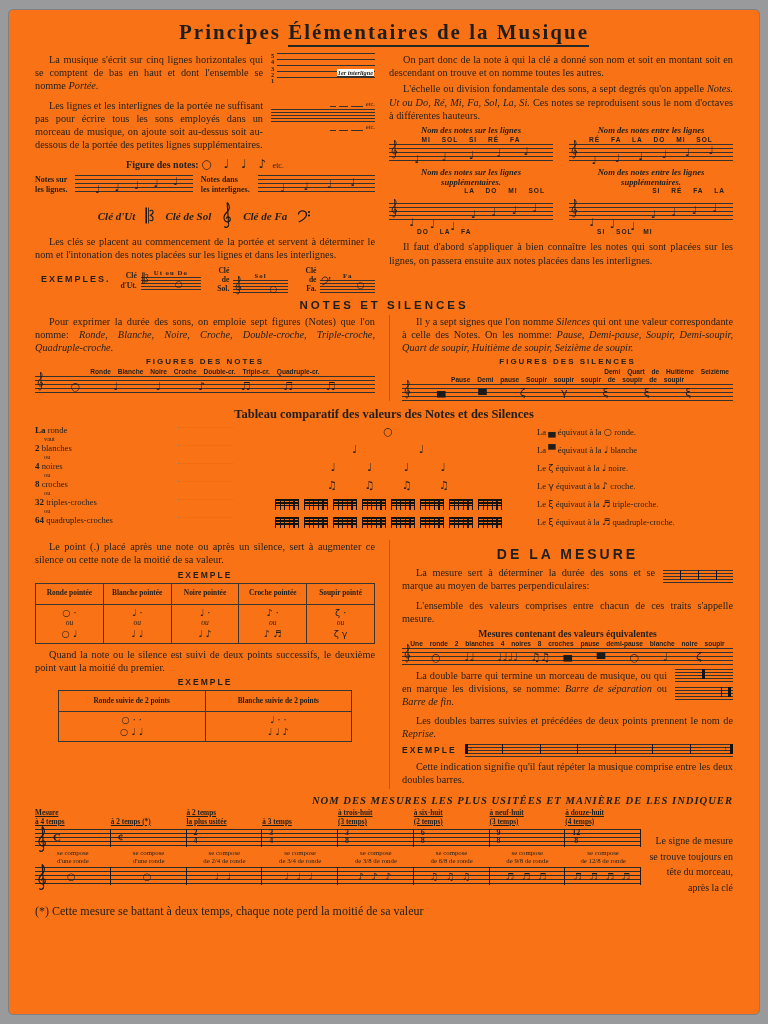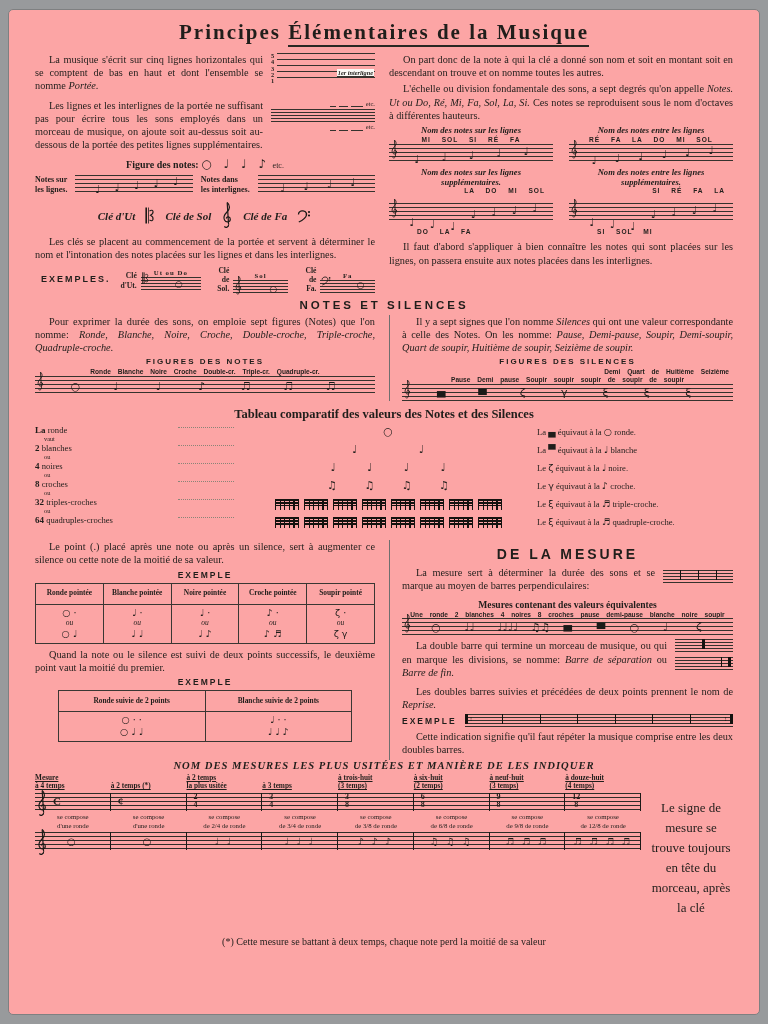--- a/index.html
+++ b/index.html
@@ -1,18 +1,18 @@
 <!DOCTYPE html>
 <html><head>
 <meta charset="utf-8">
 <style>
   html,body{margin:0;padding:0;}
   body{width:768px;height:1024px;background:#989a9c;font-family:"Liberation Serif","DejaVu Serif",serif;color:#201e1b;}
   .scan{position:absolute;inset:0;padding:9px 8px;box-sizing:border-box;}
-  .page{background:#fca5a5;border:1px solid #7e8081;border-radius:5px;height:100%;box-sizing:border-box;
+  .page{background:#f97316;border:1px solid #7e8081;border-radius:5px;height:100%;box-sizing:border-box;
         padding:10px 26px 6px 26px;overflow:hidden;}
   
   p{margin:0 0 3px 0;font-size:10.3px;line-height:1.28;text-align:justify;text-indent:14px;}
   .cols{display:flex;gap:14px;}
   .colL{width:340px;flex:none;}
   .colR{flex:1;min-width:0;}
   .vsep{border-left:1px solid #6f6f6f;padding-left:12px;}
   h1.title{margin:0 0 8px 0;text-align:center;font-size:21px;letter-spacing:2px;font-weight:bold;}
   h1.title .u{border-bottom:2.5px solid #2a2823;padding-bottom:1px;}
   .schead{font-family:"Liberation Sans",sans-serif;font-weight:bold;text-align:center;
@@ -89,34 +89,34 @@
   .ms{position:relative;width:58px;height:13px;flex:none;background-image:linear-gradient(#35322d 1px,transparent 1px);
       background-size:100% 3px;}
   .bl{position:absolute;top:0;bottom:3px;width:1px;background:#14120f;}
   .bl.thick{width:3px;}
   .repstaff{position:relative;flex:1;height:13px;background-image:linear-gradient(#35322d 1px,transparent 1px);
             background-size:100% 3px;margin-left:8px;}
   .rd{position:absolute;font-size:8px;top:0;font-weight:bold;}
   
   .mu{display:flex;gap:8px;margin-top:3px;}
   .mu-main{flex:1;min-width:0;}
-  .mu-margin{width:84px;flex:none;font-size:13px;line-height:1.55;text-align:center;padding-top:24px;}
+  .mu-margin{width:84px;flex:none;font-size:10px;line-height:1.55;text-align:right;padding-top:24px;}
   .caps{display:flex;}
   .capc{flex:1;text-align:left;font-size:7.3px;font-weight:bold;line-height:1.2;text-decoration:underline;}
   .bigstaff{display:flex;height:18px;background-image:linear-gradient(#2f2c28 1px,transparent 1px);
             background-size:100% 4px;position:relative;margin:2px 0;}
   .segb{flex:1;border-right:1.6px solid #1c1a17;position:relative;}
   .ts{position:absolute;left:7px;top:0;font-weight:bold;font-size:8px;line-height:8px;text-align:center;}
   .ts .one{font-size:11px;line-height:16px;}
   .segnotes{position:absolute;inset:0;display:flex;align-items:center;justify-content:center;
             font-family:"DejaVu Sans",sans-serif;font-size:10px;letter-spacing:2px;}
   .comps{display:flex;}
   .compc{flex:1;text-align:center;font-size:6.8px;line-height:1.25;}
-  .footnote{font-size:10px;margin-top:17px;text-align:center;}
-  .bigital{font-style:italic;font-weight:bold;text-align:center;font-size:10.6px;letter-spacing:1px;margin:0 0 2px 0;}
+  .footnote{font-size:12px;margin-top:9px;}
+  .bigital{font-style:italic;font-weight:bold;text-align:right;font-size:10.6px;letter-spacing:1px;margin:6px 0 2px 0;}
   .wlab{font-family:"Liberation Sans",sans-serif;font-weight:bold;font-size:6.6px;word-spacing:5px;text-align:center;line-height:1.2;}
   .sub1{text-align:center;font-weight:bold;font-size:9.6px;margin:3px 0 1px 0;}
 </style>
 </head>
 <body>
 
 <div class="scan">
 <div class="page">
 
   <h1 class="title"><span>Principes</span> <span class="u">Élémentaires de la Musique</span></h1>
@@ -493,20 +493,21 @@
     <div class="colR vsep">
       <div class="schead" style="font-size:14px">DE LA MESURE</div>
       <div class="rowflex">
         <p style="flex:1">La mesure sert à déterminer la durée des sons et se marque au moyen de barres perpendiculaires:</p>
         <div class="ms" style="width:70px;margin-top:4px">
           <span class="bl" style="left:17px"></span>
               <span class="bl" style="left:35px"></span>
               <span class="bl" style="left:53px"></span>
         </div>
       </div>
+      <p>L'ensemble des valeurs comprises entre chacun de ces traits s'appelle mesure.</p>
       <div class="sub1">Mesures contenant des valeurs équivalentes</div>
       <div class="wlab">Une ronde 2 blanches 4 noires 8 croches pause demi-pause blanche noire soupir</div>
       <div class="staff">
             <span class="clef small"><svg width="12" height="28" viewBox="0 0 12 28">
                 <g fill="none" stroke="#1c1a17" stroke-width="1.2">
                   <path d="M6.2 1.5 C9.5 4.5 9 8 6 11 C3 14 2.2 16.5 3.5 19 C5 21.8 9.3 21.3 9.3 18.2 C9.3 15.6 6 15 5.2 17.5"></path>
                   <path d="M6.2 1.5 L7.6 23.5"></path>
                   <path d="M7.6 23.5 C7.9 26 4.6 27.3 3.4 25.4"></path>
                 </g>
               </svg></span>

